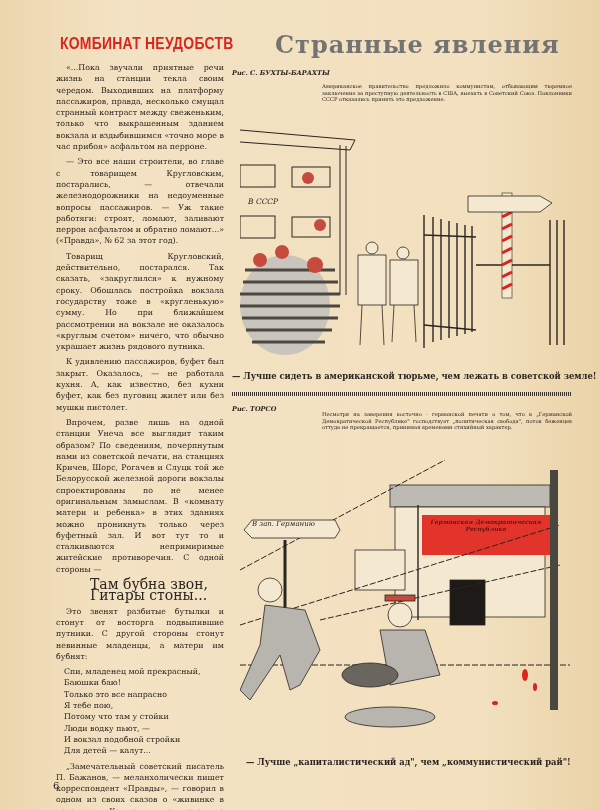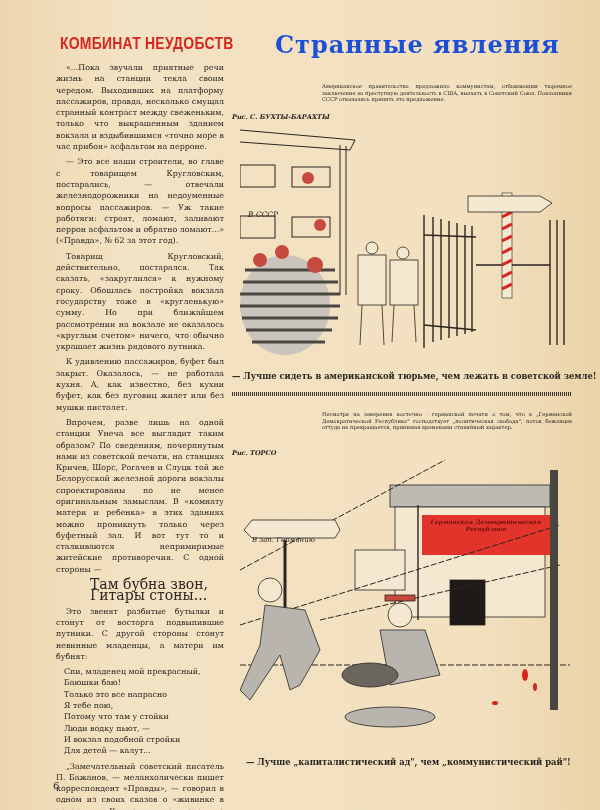--- a/index.html
+++ b/index.html
@@ -4,22 +4,22 @@
 <style>
   html,body{margin:0;padding:0;}
   body{width:600px;height:810px;background:#f1dfbd;position:relative;overflow:hidden;font-family:"DejaVu Serif",serif;color:#2a2520;}
   .page{position:absolute;inset:0;background:linear-gradient(90deg,#ecd6ae 0%,#f3e2c3 20%,#f2e0bf 80%,#ead3a8 100%);}
   .left-col{position:absolute;left:52px;top:34px;width:176px;}
   .left-title{font-family:"Liberation Sans",sans-serif;font-weight:bold;color:#d8261e;font-size:17px;letter-spacing:0.3px;transform:scaleX(0.82);transform-origin:left;white-space:nowrap;margin:0 0 8px 8px;}
   .para{font-size:7.9px;line-height:11.3px;text-align:justify;text-indent:10px;margin:4px;}
   .verse{font-size:14px;line-height:11.3px;margin:0 0 0 38px;}
   .verse2{font-size:7.9px;line-height:11.3px;margin:0 0 0 12px;}
   .page-num{position:absolute;left:53px;top:780px;font-size:10px;}
-  .right-title{position:absolute;left:275px;top:30px;font-family:"DejaVu Serif",serif;font-weight:bold;font-size:24px;color:#1d4ed8;letter-spacing:1px;}
-  .credit{position:absolute;font-style:italic;font-weight:bold;font-size:6.5px;margin-top:44px;}
+  .right-title{position:absolute;left:275px;top:30px;font-family:"DejaVu Serif",serif;font-weight:bold;font-size:24px;color:#737373;letter-spacing:1px;}
+  .credit{position:absolute;font-style:italic;font-weight:bold;font-size:6.5px;}
   .blurb{position:absolute;font-size:5.2px;line-height:6.6px;text-align:justify;}
   .caption{position:absolute;font-weight:bold;font-size:8.4px;white-space:nowrap;}
   .divider{position:absolute;left:232px;top:392px;width:340px;height:4px;background:repeating-linear-gradient(90deg,#3a322a 0 1px,transparent 1px 2px);}
   .cartoon{position:absolute;}
 </style>
 </head>
 <body>
 
 <div class="page"></div>
 
@@ -117,21 +117,21 @@
       <line x1="262" y1="109" x2="272" y2="104"></line>
         <line x1="262" y1="121" x2="272" y2="116"></line>
       <line x1="262" y1="133" x2="272" y2="128"></line>
         <line x1="262" y1="145" x2="272" y2="140"></line>
       <line x1="262" y1="157" x2="272" y2="152"></line>
         <line x1="262" y1="169" x2="272" y2="164"></line>
     </g>
     <path d="M228 76 L300 76 L312 83 L300 92 L228 92 Z" fill="#f4e8d0" stroke="#2a2520" stroke-width="0.8"></path>
   </g>
 </svg>
-<div class="caption" style="left:248px;top:210px;font-size:7.5px;font-style:italic;font-weight:normal;">В СССР</div>
+<div class="caption" style="left:248px;top:197px;font-size:7.5px;font-style:italic;font-weight:normal;">В СССР</div>
 
 <div class="caption" style="left:232px;top:371px;">— Лучше сидеть в американской тюрьме, чем лежать в советской земле!</div>
 
 <div class="divider"></div>
 
 <div class="credit" style="left:232px;top:405px;">Рис. ТОРСО</div>
 <div class="blurb" style="left:322px;top:411px;width:250px;">Несмотря на заверения восточно - германской печати о том, что в „Германской Демократической Республике" господствует „политическая свобода", поток беженцев оттуда не прекращается, принимая временами стихийный характер.</div>
 
 <svg class="cartoon" style="left:240px;top:455px;" width="345" height="290" viewBox="0 0 345 290">
 
@@ -176,16 +176,16 @@
   <g fill="#b8b5ae" stroke="#2a2520" stroke-width="0.8">
     <ellipse cx="150" cy="262" rx="45" ry="10"></ellipse>
   </g>
 
   <g fill="#d8261e">
     <ellipse cx="285" cy="220" rx="3" ry="6"></ellipse>
     <ellipse cx="295" cy="232" rx="2" ry="4"></ellipse>
     <ellipse cx="255" cy="248" rx="3" ry="2"></ellipse>
   </g>
 </svg>
-<div class="caption" style="left:252px;top:536px;font-size:7px;font-style:italic;font-weight:normal;">В зап. Германию</div>
+<div class="caption" style="left:252px;top:520px;font-size:7px;font-style:italic;font-weight:normal;">В зап. Германию</div>
 <div class="caption" style="left:425px;top:518px;width:122px;font-size:6px;color:#6a120e;white-space:normal;text-align:center;font-style:italic;">Германская Демократическая Республика</div>
 
 <div class="caption" style="left:246px;top:757px;">— Лучше „капиталистический ад", чем „коммунистический рай"!</div>
 
 </body></html>

